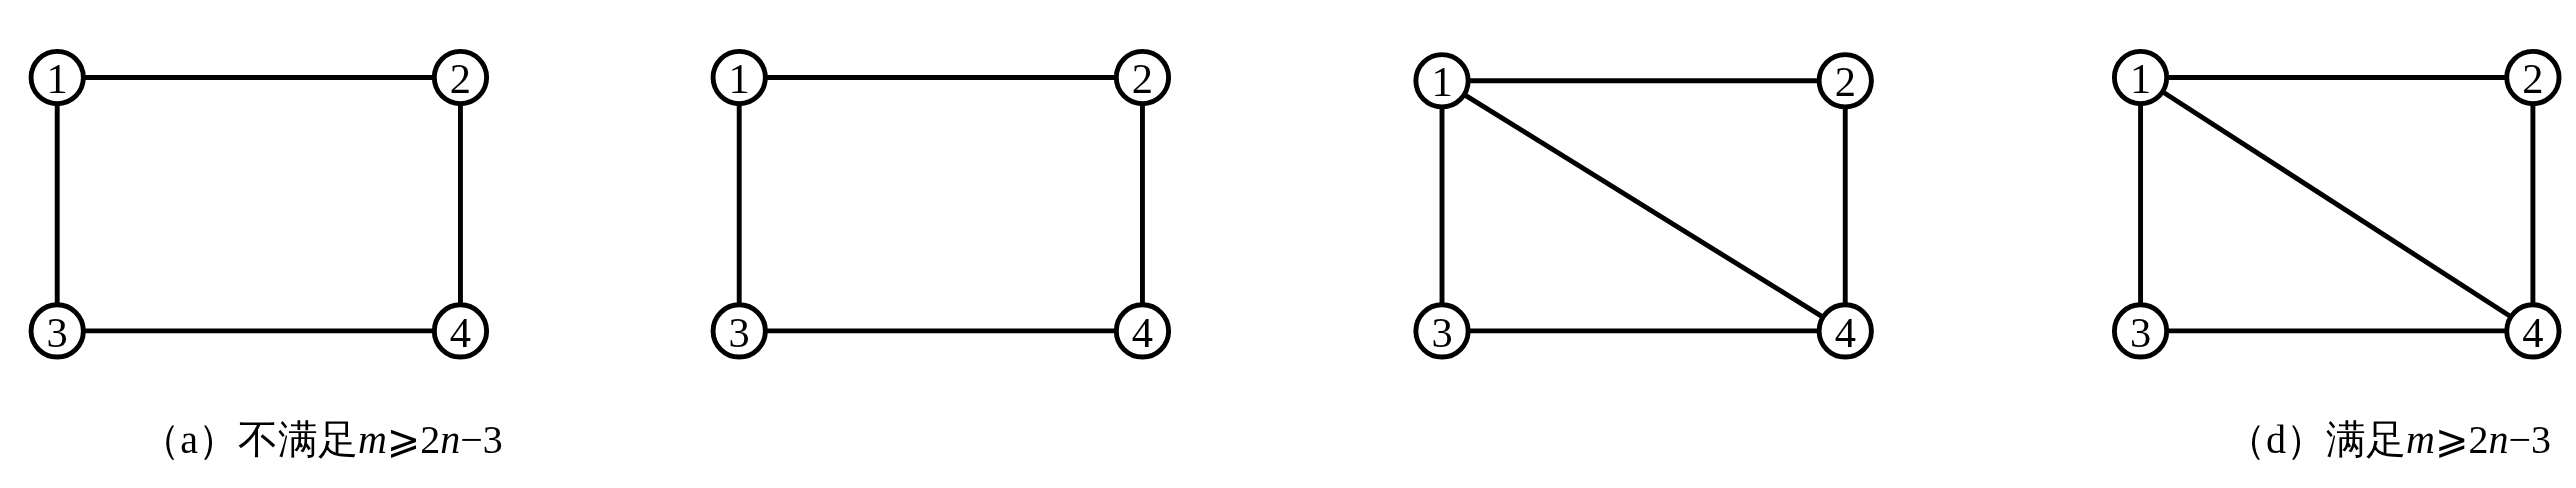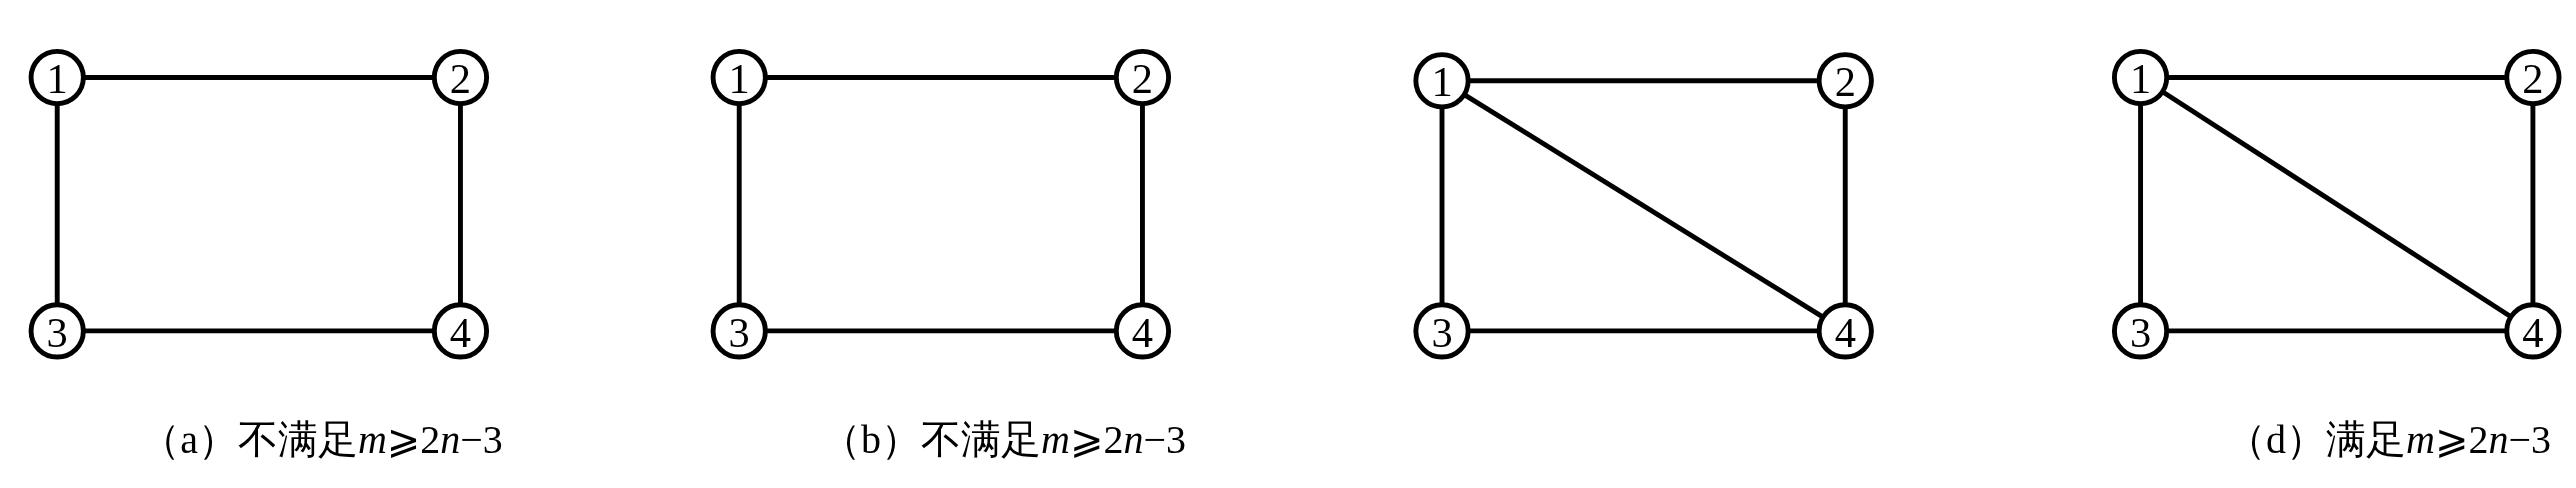--- a/index.html
+++ b/index.html
@@ -125,21 +125,20 @@
           <g>
             <circle class="node-circle" cx="105" cy="607" r="48"></circle>
             <text class="node-label" x="105" y="609">3</text>
           </g>
           <g>
             <circle class="node-circle" cx="845" cy="607" r="48"></circle>
             <text class="node-label" x="845" y="609">4</text>
           </g>
         </svg>
       </div>
-      <div class="caption"><span class="cap-tag">（b）</span><span class="cap-zh">不满足</span><span class="cap-var">m</span><span class="cap-op">⩾</span><span class="cap-op">2</span><span class="cap-var">n</span><span class="cap-op">−</span><span class="cap-op">3</span></div>
     </div>
     <div class="panel" style="left: 1363px; width: 643px;">
       <div class="graph-area">
         <svg class="graph-svg" viewBox="0 0 1180 750" preserveAspectRatio="xMidYMid meet">
           <line class="edge-line" x1="193" y1="148" x2="837" y2="148"></line>
           <line class="edge-line" x1="145" y1="196" x2="145" y2="559"></line>
           <line class="edge-line" x1="885" y1="196" x2="885" y2="559"></line>
           <line class="edge-line" x1="193" y1="607" x2="837" y2="607"></line>
           <line class="edge-line" x1="185.79039116216086" y1="173.30106695058356" x2="844.2096088378391" y2="581.6989330494165"></line>
           <g>

